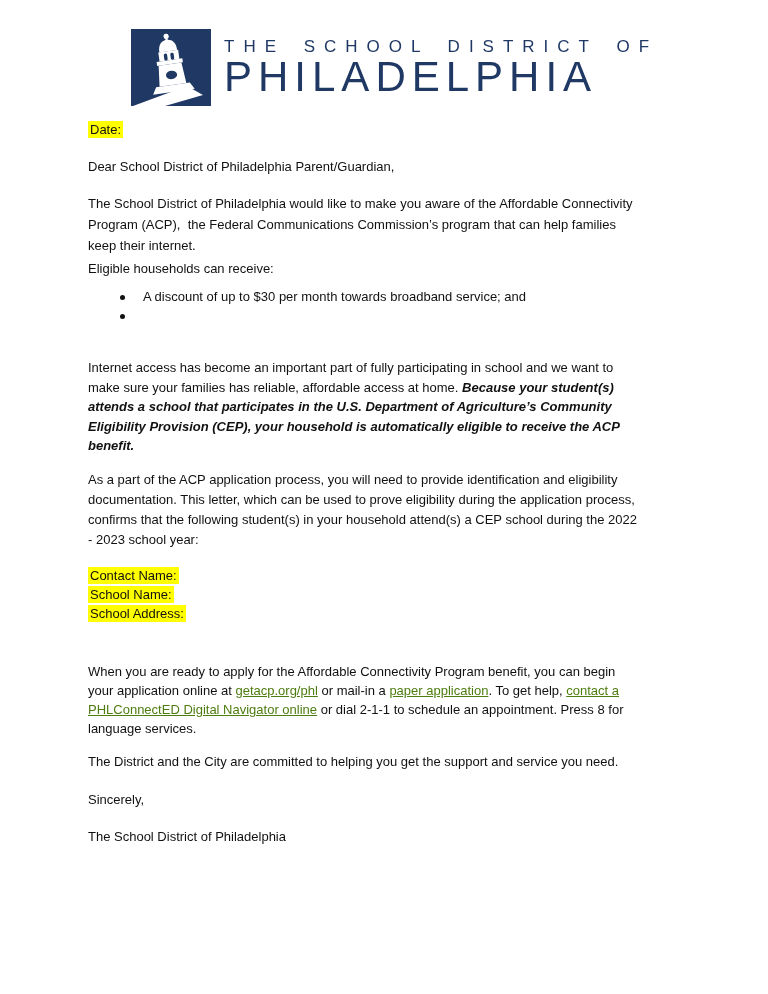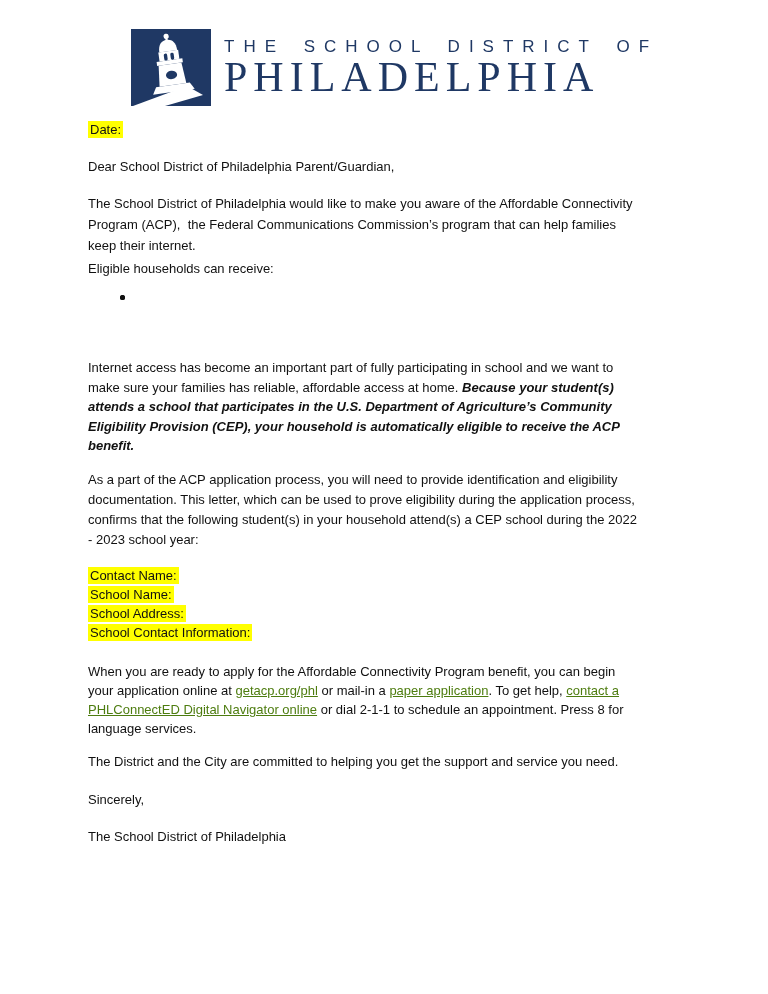--- a/index.html
+++ b/index.html
@@ -10,21 +10,21 @@
   
   .logo{position:absolute;left:131px;top:29px;display:flex;align-items:flex-start;}
   .logo-mark{display:block;flex:0 0 auto;}
   .logo-text{margin-left:13px;color:#1F3864;}
   .logo-line1{
     margin-top:8px;font-size:17px;line-height:20px;font-weight:400;
     letter-spacing:9px;word-spacing:5px;white-space:pre;
   }
   .logo-line2{
     margin-top:3px;font-size:42px;line-height:34px;font-weight:400;
-    letter-spacing:6px;white-space:pre;font-family:Liberation Serif, serif;
+    letter-spacing:6px;white-space:pre;
   }
   
   .block{
     position:absolute;left:88px;white-space:pre;
     font-size:13px;line-height:20px;color:#111111;
   }
   .hl{background:#FFFF00;padding:1px 2px;}
   .bi{font-weight:bold;font-style:italic;}
   a.link{color:#4d7c0f;text-decoration:underline;cursor:pointer;}
   .bullet-item{position:relative;padding-left:55px;}
@@ -68,34 +68,34 @@
     <div class="block" style="top:120px"><span class="hl">Date:</span></div>
 
     <div class="block" style="top:157px"><span>Dear School District of Philadelphia Parent/Guardian,</span></div>
 
     <div class="block" style="top:193px;line-height:21px"><span>The School District of Philadelphia would like to make you aware of the Affordable Connectivity
 Program (ACP),  the Federal Communications Commission’s program that can help families
 keep their internet.</span></div>
 
     <div class="block" style="top:259px"><span>Eligible households can receive:</span></div>
 
-    <div class="block" style="top:288px;line-height:18.5px"><div class="bullet-item"><span class="dot"></span></div><div class="bullet-item"><span class="dot"></span></div></div>
+    <div class="block" style="top:288px;line-height:18.5px"><div class="bullet-item"><span class="dot"></span><span><span>A discount of up to $30 per month towards broadband service; and</span></span></div><div class="bullet-item"><span class="dot"></span></div></div>
 
     <div class="block" style="top:358px;line-height:19.5px"><span>Internet access has become an important part of fully participating in school and we want to
 make sure your families has reliable, affordable access at home. </span><span class="bi">Because your student(s)
 attends a school that participates in the U.S. Department of Agriculture’s Community
 Eligibility Provision (CEP), your household is automatically eligible to receive the ACP
 benefit.</span></div>
 
     <div class="block" style="top:470px;line-height:20px"><span>As a part of the ACP application process, you will need to provide identification and eligibility
 documentation. This letter, which can be used to prove eligibility during the application process,
 confirms that the following student(s) in your household attend(s) a CEP school during the 2022
 - 2023 school year:</span></div>
 
-    <div class="block" style="top:566px"><div class="field-line"><span class="hl">Contact Name:</span></div><div class="field-line"><span class="hl">School Name:</span></div><div class="field-line"><span class="hl">School Address:</span></div><div class="field-line"><span class="hl">School Contact Information:</span></div></div>
+    <div class="block" style="top:566px"><div class="field-line"><span class="hl">Contact Name:</span></div><div class="field-line"><span class="hl">School Name:</span></div><div class="field-line"><span class="hl">School Address:</span></div></div>
 
     <div class="block" style="top:662px;line-height:19px"><span>When you are ready to apply for the Affordable Connectivity Program benefit, you can begin
 your application online at </span><a class="link">getacp.org/phl</a><span> or mail-in a </span><a class="link">paper application</a><span>. To get help, </span><a class="link">contact a
 PHLConnectED Digital Navigator online</a><span> or dial 2-1-1 to schedule an appointment. Press 8 for
 language services.</span></div>
 
     <div class="block" style="top:752px"><span>The District and the City are committed to helping you get the support and service you need.</span></div>
 
     <div class="block" style="top:790px"><span>Sincerely,</span></div>
 

